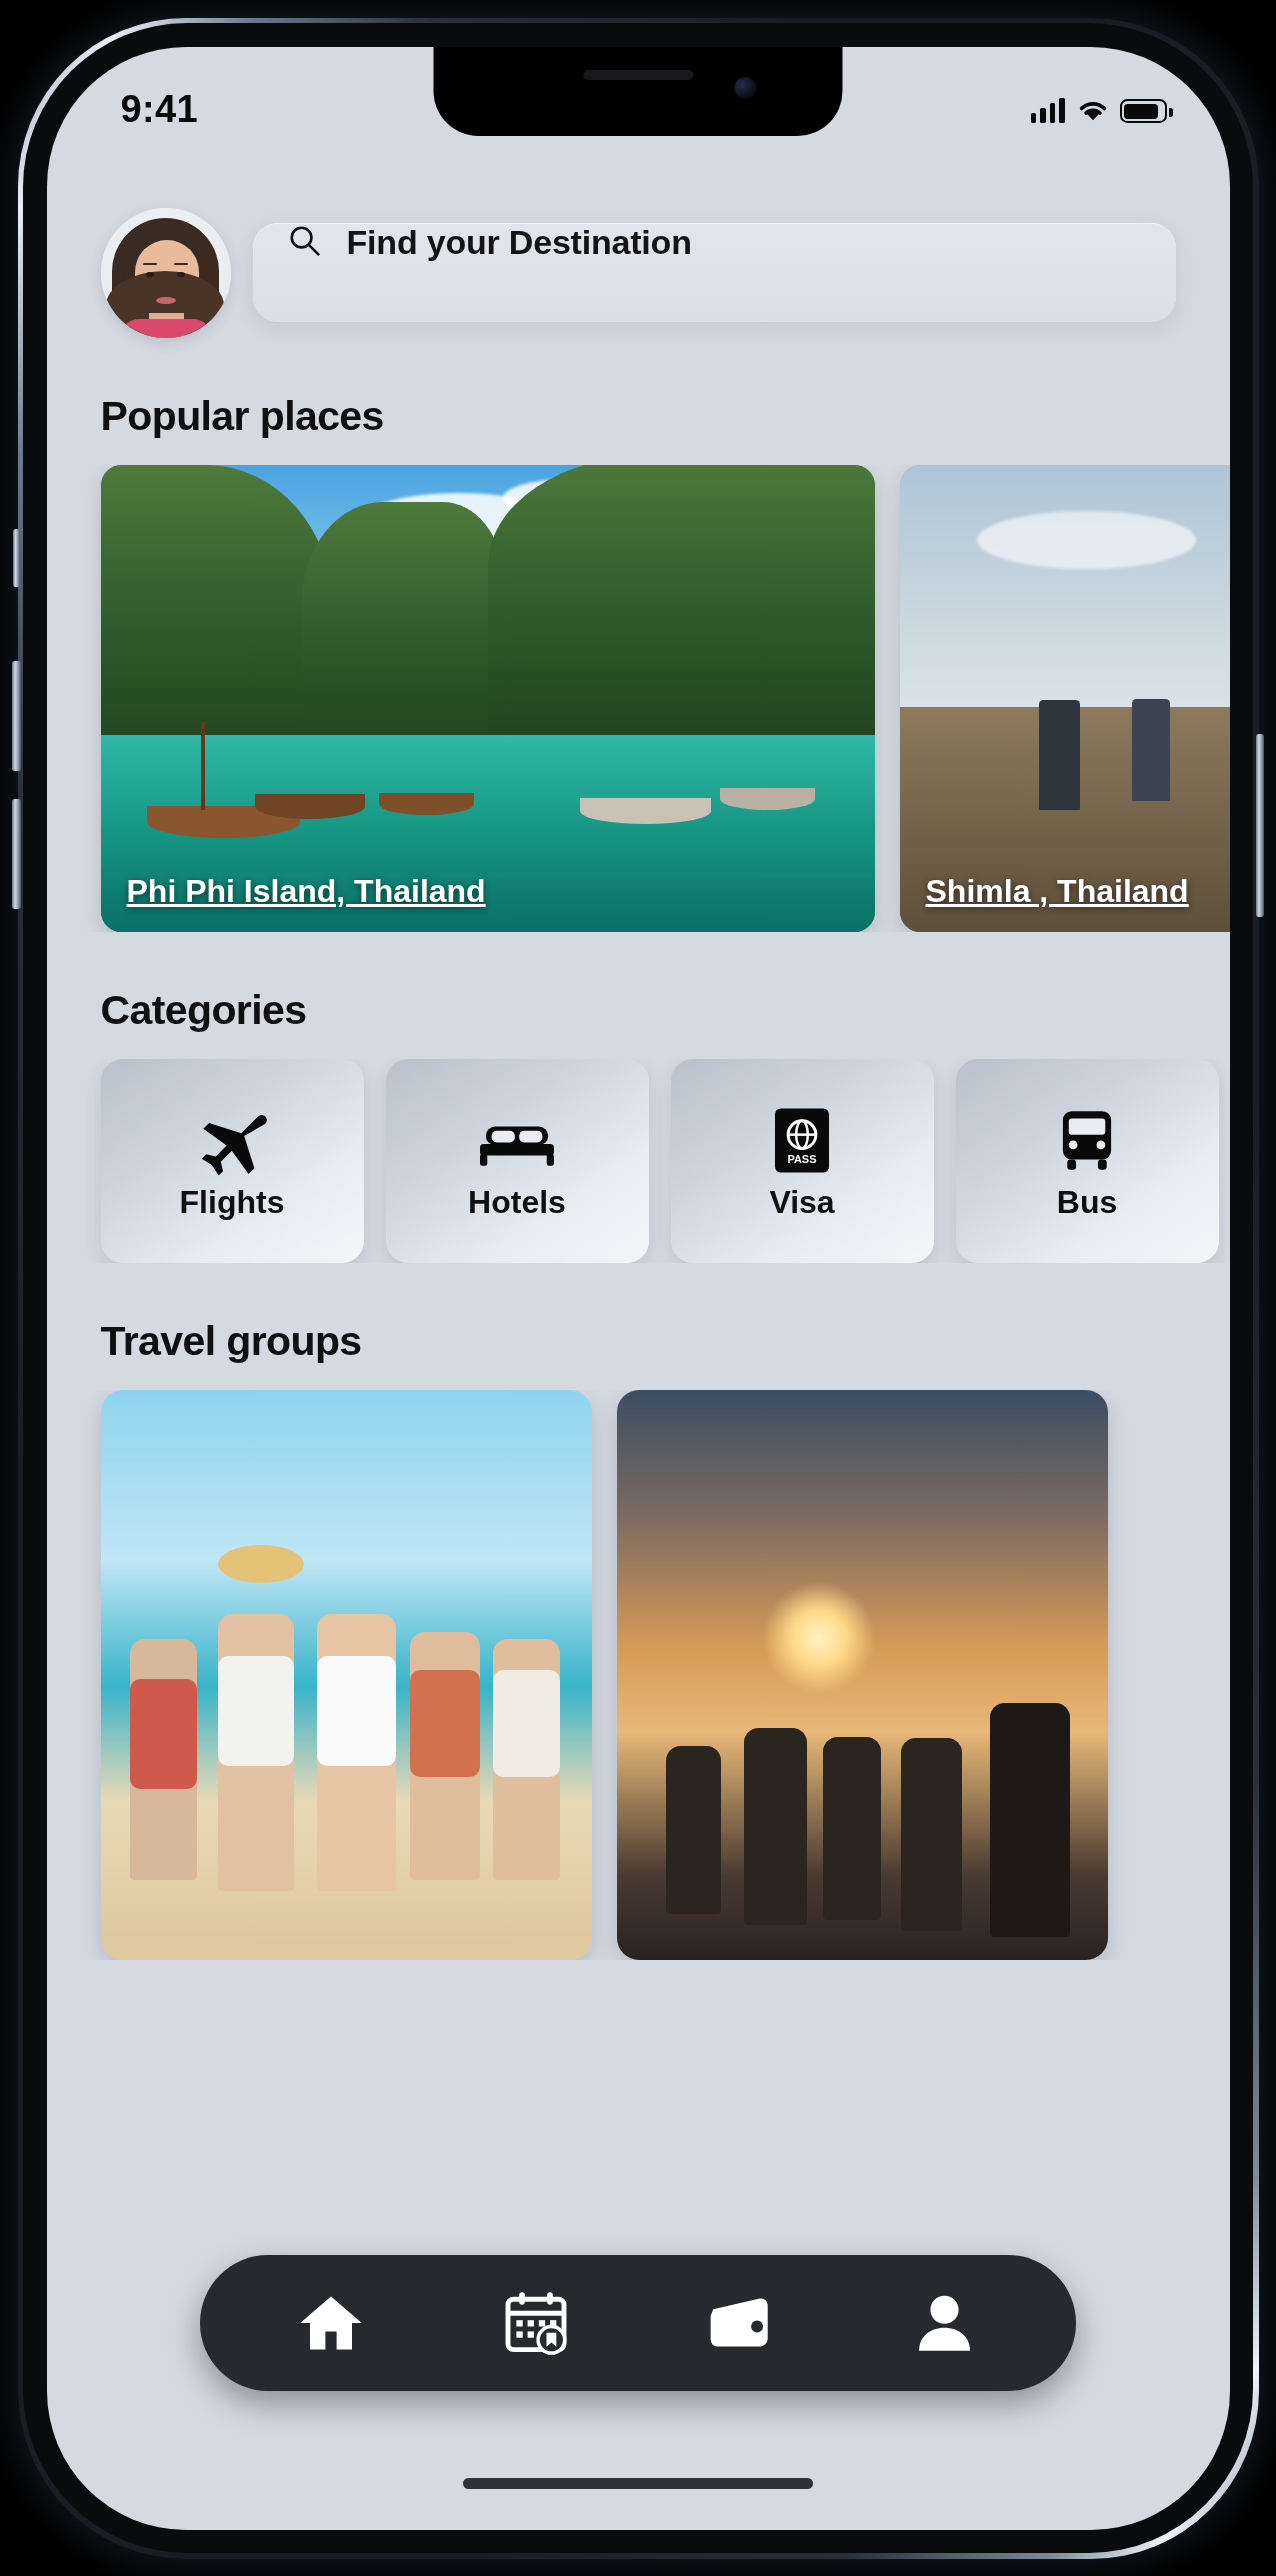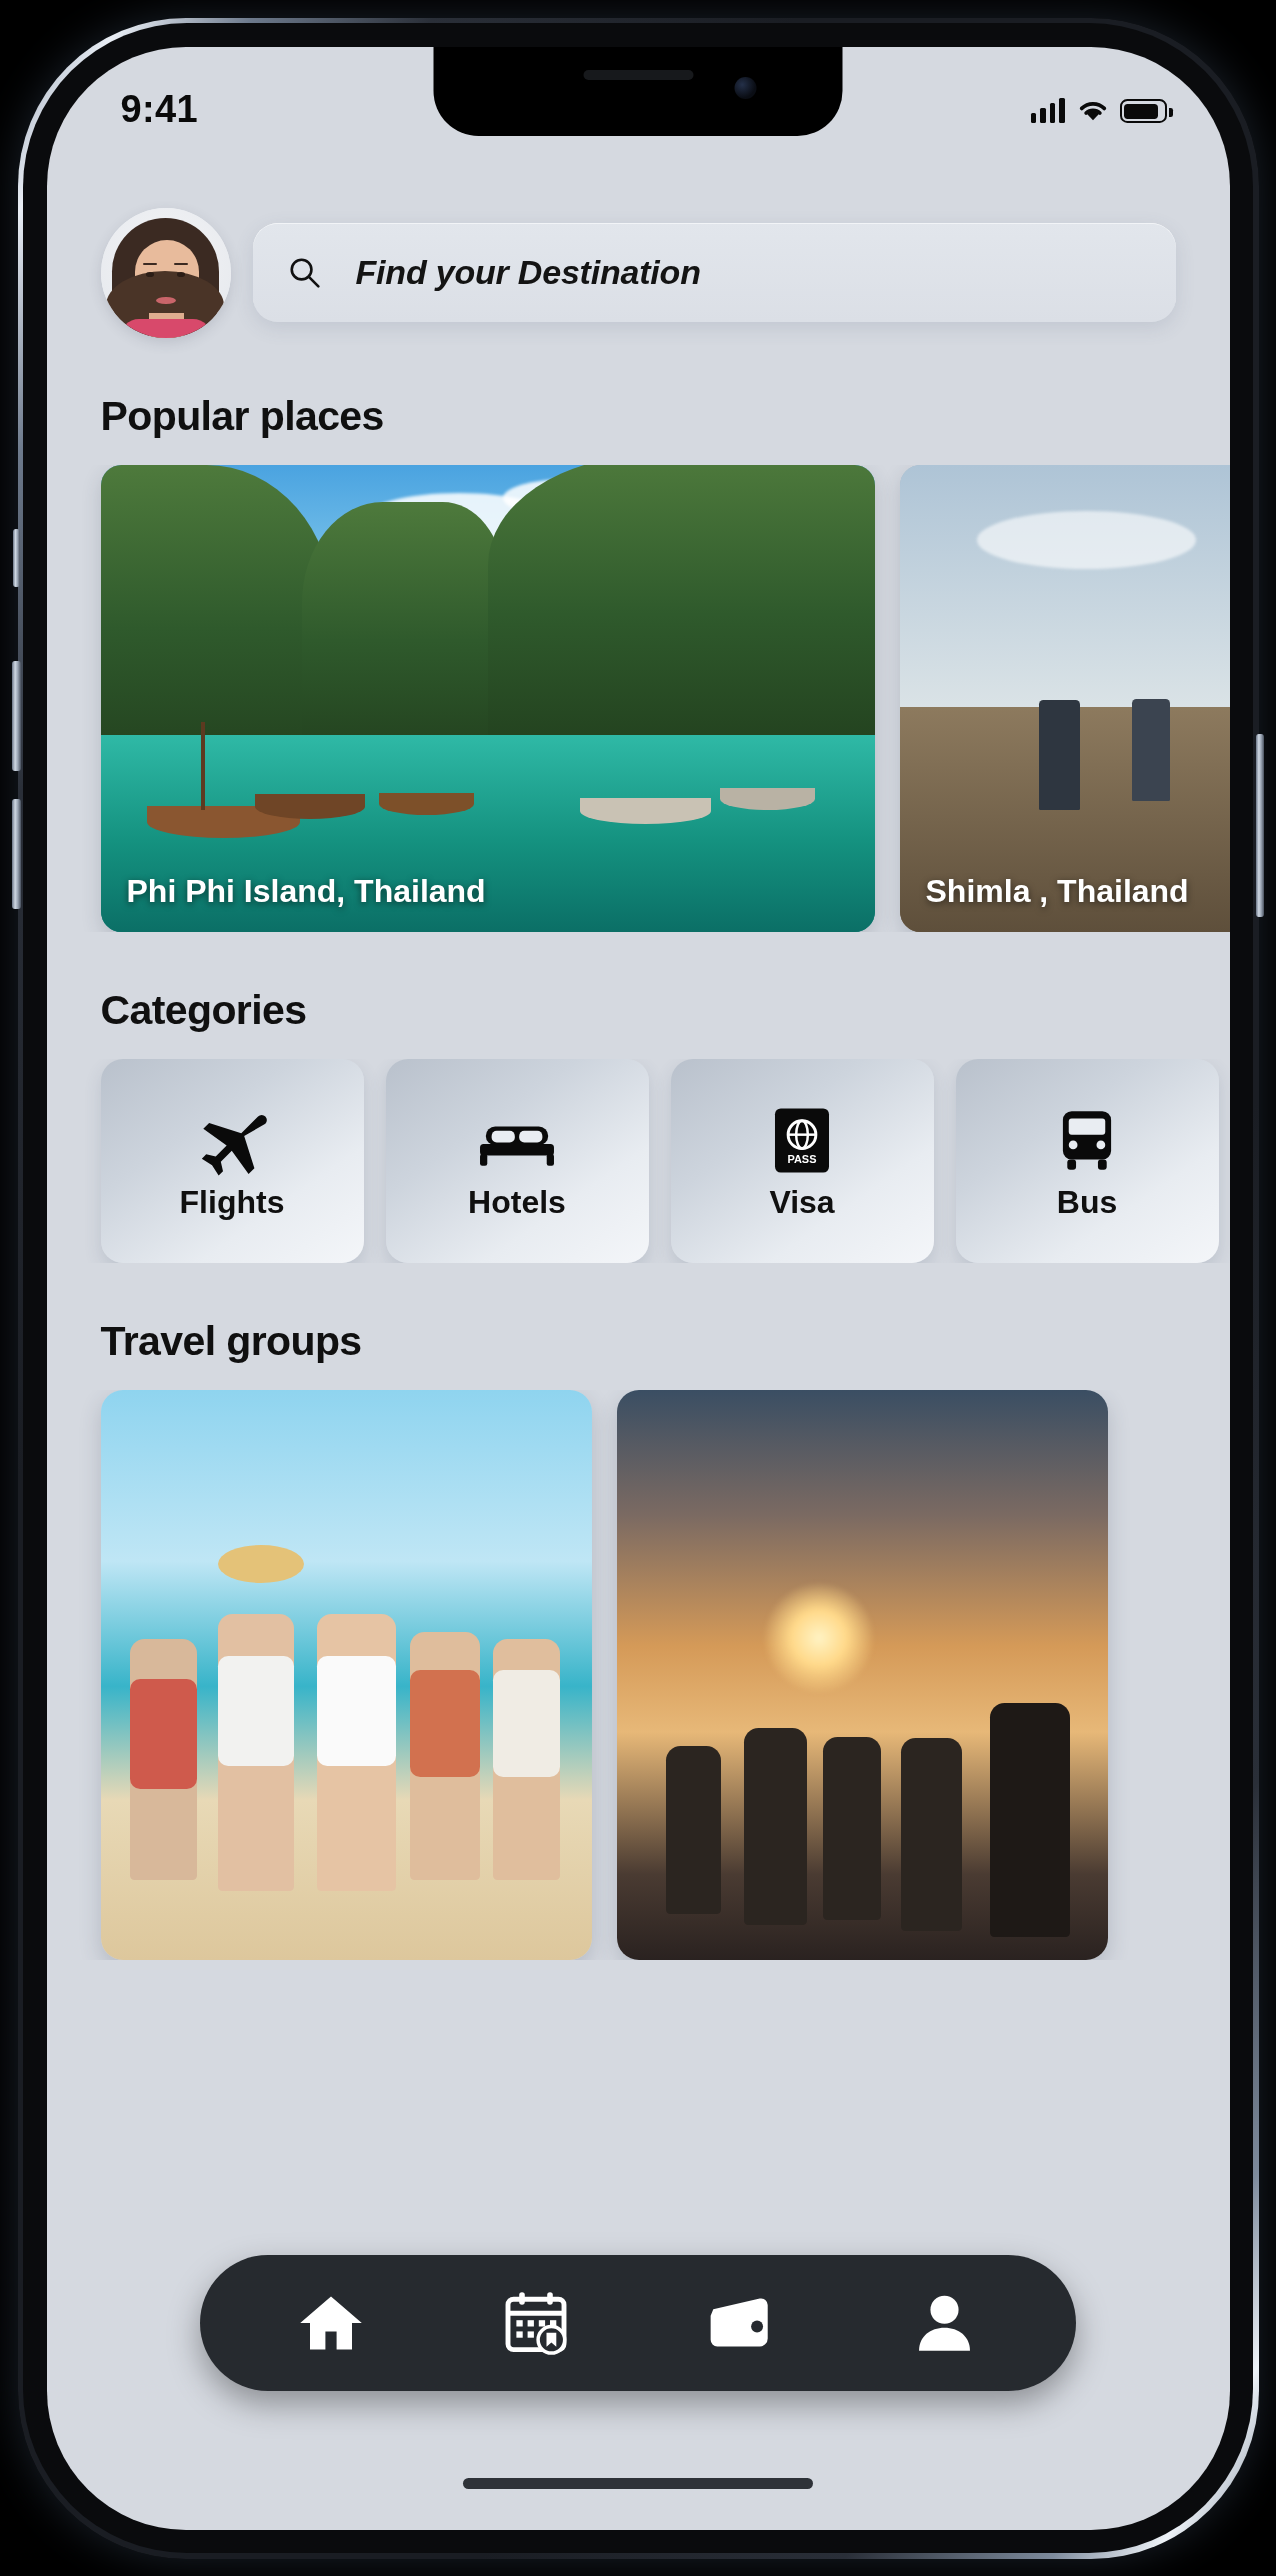--- a/index.html
+++ b/index.html
@@ -132,25 +132,24 @@
   .av-eye.l { left: 45px; } .av-eye.r { left: 76px; }
   .av-brow { position: absolute; width: 14.6px; height: 2.9px; background: #3b2a22; border-radius: 2.2px; top: 55px; }
   .av-brow.l { left: 42px; } .av-brow.r { left: 73px; }
   .av-lip { position: absolute; left: 55px; top: 89px; width: 20.4px; height: 7.3px; background: #c9656a; border-radius: 50%; }
   .av-neck { position: absolute; left: 48px; top: 105px; width: 35px; height: 25px; background: #dfae90; }
   .av-top { position: absolute; left: 19px; bottom: 0; width: 92px; height: 19px; background: #d8496b; border-radius: 29px 29px 0 0; }
 
   .searchbar {
     flex: 1; height: 99px; border-radius: 25px;
     background: linear-gradient(180deg,#e2e6ec 0%, #dbdfe6 100%);
-    display: flex; align-items: center; gap: 34px;
+    display: flex; align-items: flex-start; gap: 25px;
     padding: 0 34px;
     box-shadow: 0 5.8px 19px rgba(80,95,120,.14),
                 inset 0 0.7px 0 rgba(255,255,255,.75);
-    font-style: italic;
   }
   .search-icon { width: 35px; height: 35px; flex: 0 0 35px; }
   .search-ph { font-size: 34px; font-weight: 600; color: #141414; letter-spacing: -0.2px; }
 
   
   .sec-title {
     font-size: 41px; font-weight: 800; color: #101010;
     letter-spacing: -0.6px; padding: 0 54px; margin: 55px 12px 25px 0;
   }
 
@@ -160,20 +159,21 @@
     position: relative; flex: 0 0 774px; height: 467px;
     border-radius: 20.4px; overflow: hidden;
     box-shadow: 0 7.3px 20.4px rgba(50,60,80,.18);
   }
   .place-card.second { flex: 0 0 774px; }
   .place-label {
     position: absolute; left: 26px; bottom: 22px;
     font-size: 32px; font-weight: 600; color: #fff;
     text-shadow: 0 1.5px 7.3px rgba(0,0,0,.55);
     white-space: nowrap;
+    text-decoration: underline;
   }
   
   .sc-phi { position: absolute; inset: 0; background: linear-gradient(180deg,#4aa3e0 0%, #79c2ea 22%, #1c9b94 46%, #17a08f 62%, #0d7f7a 100%); }
   .phi-cloud { position: absolute; background: rgba(255,255,255,.85); border-radius: 50%; filter: blur(1.5px); }
   .phi-cliff {
     position: absolute; bottom: 40%; background: linear-gradient(180deg,#4e7a3c 0%, #2f5a2c 55%, #23421f 100%);
   }
   .phi-water { position: absolute; left:0; right:0; bottom:0; height: 42%; background: linear-gradient(180deg,#2fb9a6 0%, #14917f 55%, #0b6f66 100%); }
   .boat { position: absolute; background: #7a4a2a; border-radius: 0 0 50% 50%; }
   .boat-mast { position: absolute; width: 3.7px; background: #5d3a20; }

